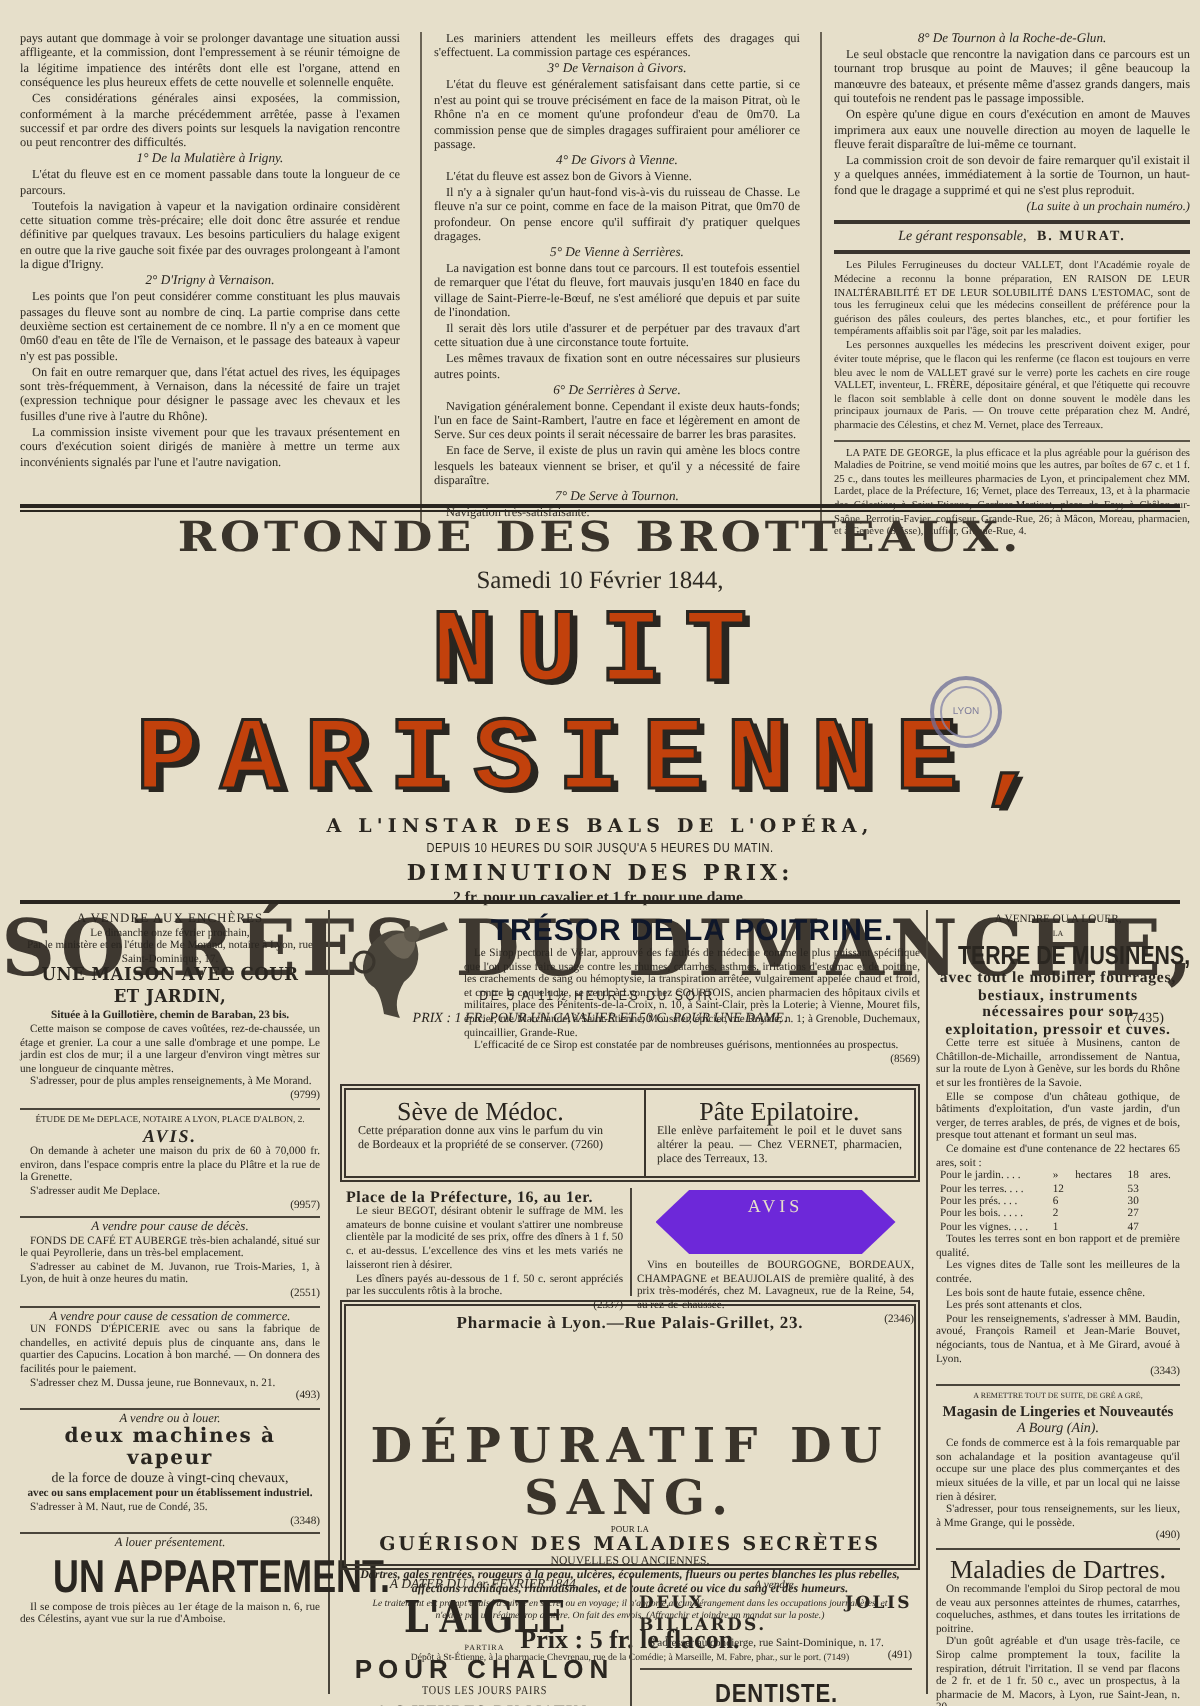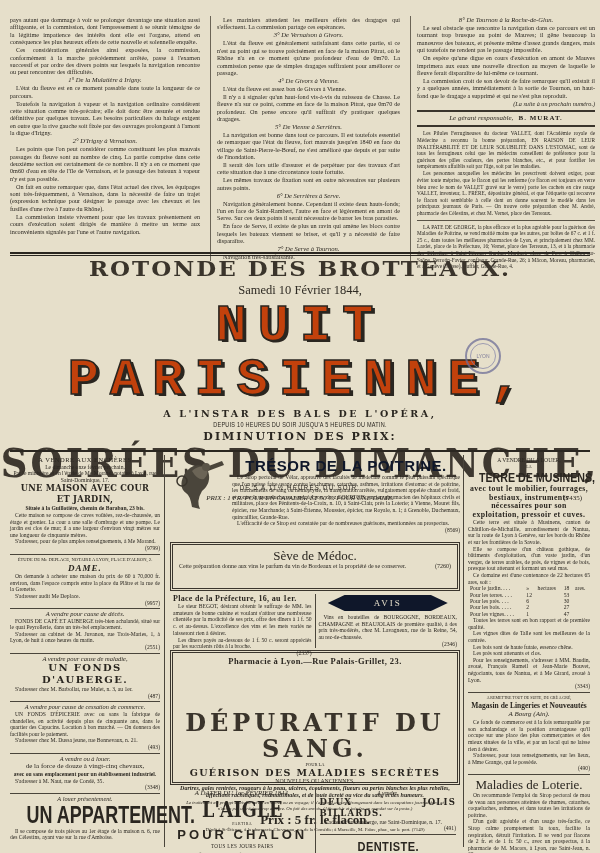--- a/index.html
+++ b/index.html
@@ -67,21 +67,21 @@
   .angel { position: absolute; left: 4px; top: 2px; width: 52px; height: 54px; }
   .h-tresor { font-family: "Liberation Sans", sans-serif; font-weight: bold; font-size: 15px; text-align: center; letter-spacing: 0.5px; line-height: 17px; color: #0f172a; }
   .boxrow { display: flex; border: 3px double #3a352d; height: 49px; margin-top: 1px; gap: 14px; }
   .boxrow > div { flex: 1; padding: 3px 6px; font-size: 6px; line-height: 7px; text-align: justify; }
   .boxrow > div + div { border-left: 1px solid #3a352d; }
   .boxrow h3 { font-weight: normal; font-size: 13px; text-align: center; line-height: 15px; }
   .row2 { display: flex; height: 54px; margin-top: 3px; }
   .row2 > div { flex: 1; font-size: 5.6px; line-height: 6.7px; text-align: justify; padding: 0 3px; }
   .row2 > div + div { border-left: 1px solid #4a453b; }
   .h-pref { font-weight: bold; font-size: 8px; line-height: 9px; letter-spacing: 0.3px; }
-  .avis-diamond { margin: 1px auto 3px; width: 120px; height: 16px; background: #0f172a; color: #e6dfca; clip-path: polygon(0 50%, 14% 0, 86% 0, 100% 50%, 86% 100%, 14% 100%); text-align: center; font-size: 9px; line-height: 16px; letter-spacing: 2px; }
+  .avis-diamond { margin: 1px auto 3px; width: 120px; height: 32px; background: #6d28d9; color: #e6dfca; clip-path: polygon(0 50%, 14% 0, 86% 0, 100% 50%, 86% 100%, 14% 100%); text-align: center; font-size: 9px; line-height: 16px; letter-spacing: 2px; }
   .depuratif { border: 3px double #3a352d; margin-top: 2px; height: 135px; text-align: center; padding: 3px 6px; }
   .dep-h1 { font-weight: bold; font-size: 8.5px; letter-spacing: 0.4px; line-height: 11px; }
   .dep-title { font-family: "DejaVu Serif", serif; font-weight: 900; font-size: 24px; letter-spacing: 4px; line-height: 26px; color: #3a342b; margin-top: 43px; }
   .dep-sub { font-style: italic; font-weight: bold; font-size: 8px; line-height: 10px; }
   .dep-pour { font-size: 4.5px; line-height: 5px; }
   .dep-guer { font-family: "DejaVu Serif", serif; font-weight: bold; font-size: 9.5px; letter-spacing: 1.4px; line-height: 11px; }
   .dep-nouv { font-size: 5.8px; line-height: 7px; }
   .dep-list { font-style: italic; font-weight: bold; font-size: 6px; line-height: 7px; }
   .dep-note { font-style: italic; font-size: 4.8px; line-height: 5.8px; margin-top: 1px; }
   .dep-prix { font-weight: bold; font-size: 13px; line-height: 15px; }
@@ -157,20 +157,21 @@
 
   <div class="rule-thick" style="top:252px"></div>
 
   <div class="rotonde">
     <div class="rot-title">ROTONDE DES BROTTEAUX.</div>
     <div class="rot-date">Samedi 10 Février 1844,</div>
     <div class="nuit">NUIT PARISIENNE,</div>
     <div class="instar">A L'INSTAR DES BALS DE L'OPÉRA,</div>
     <div class="depuis">DEPUIS 10 HEURES DU SOIR JUSQU'A 5 HEURES DU MATIN.</div>
     <div class="dimin">DIMINUTION DES PRIX:</div>
+    <div class="prix1">2 fr. pour un cavalier et 1 fr. pour une dame.</div>
     <div class="soirees">SOIRÉES DU DIMANCHE,</div>
     <div class="heures">DE 5 A 11½ HEURES DU SOIR.</div>
     <div class="prix2">
       <span>PRIX : 1 FR. POUR UN CAVALIER ET 50 C. POUR UNE DAME.</span>
       <span class="ref">(7435)</span>
     </div>
   </div>
   <div class="stamp">
       <span>LYON</span>
     </div>
@@ -185,45 +186,40 @@
         <p class="ctr">Le dimanche onze février prochain,</p>
         <p class="ctr">Par le ministère et en l'étude de Me Morand, notaire à Lyon, rue Saint-Dominique, 17.</p>
         <div class="h-maison">UNE MAISON AVEC COUR ET JARDIN,</div>
         <p class="ctr" style="font-weight:bold">Située à la Guillotière, chemin de Baraban, 23 bis.</p>
         <p>Cette maison se compose de caves voûtées, rez-de-chaussée, un étage et grenier. La cour a une salle d'ombrage et une pompe. Le jardin est clos de mur; il a une largeur d'environ vingt mètres sur une longueur de cinquante mètres.</p>
         <p>S'adresser, pour de plus amples renseignements, à Me Morand.</p>
         <p class="ref">(9799)</p>
       </div>
       <div class="ad">
         <p class="ctr" style="font-size:4.6px">ÉTUDE DE Me DEPLACE, NOTAIRE A LYON, PLACE D'ALBON, 2.</p>
-        <div class="h-avis">DAME.</div>
+        <div class="h-avis">AVIS.</div>
         <p>On demande à acheter une maison du prix de 60 à 70,000 fr. environ, dans l'espace compris entre la place du Plâtre et la rue de la Grenette.</p>
         <p>S'adresser audit Me Deplace.</p>
         <p class="ref">(9957)</p>
       </div>
       <div class="ad">
         <p class="ctr it" style="font-size:6.5px">A vendre pour cause de décès.</p>
         <p>FONDS DE CAFÉ ET AUBERGE très-bien achalandé, situé sur le quai Peyrollerie, dans un très-bel emplacement.</p>
         <p>S'adresser au cabinet de M. Juvanon, rue Trois-Maries, 1, à Lyon, de huit à onze heures du matin.</p>
         <p class="ref">(2551)</p>
       </div>
       <div class="ad">
-        <p class="ctr it" style="font-size:6.5px">A vendre pour cause de maladie,</p>
-        <div class="h-fonds">UN FONDS D'AUBERGE.</div>
-        <p>S'adresser chez M. Barbollat, rue Mulet, n. 3, au 1er.</p>
-        <p class="ref">(487)</p>
-      </div>
-      <div class="ad">
         <p class="ctr it" style="font-size:6.3px">A vendre pour cause de cessation de commerce.</p>
         <p>UN FONDS D'ÉPICERIE avec ou sans la fabrique de chandelles, en activité depuis plus de cinquante ans, dans le quartier des Capucins. Location à bon marché. — On donnera des facilités pour le paiement.</p>
         <p>S'adresser chez M. Dussa jeune, rue Bonnevaux, n. 21.</p>
         <p class="ref">(493)</p>
       </div>
       <div class="ad">
         <p class="ctr it" style="font-size:6.3px">A vendre ou à louer.</p>
+        <div class="h-mach">deux machines à vapeur</div>
         <p class="ctr" style="font-size:7px;line-height:9px">de la force de douze à vingt-cinq chevaux,</p>
         <p class="ctr" style="font-weight:bold">avec ou sans emplacement pour un établissement industriel.</p>
         <p>S'adresser à M. Naut, rue de Condé, 35.</p>
         <p class="ref">(3348)</p>
       </div>
       <div class="ad">
         <p class="ctr it" style="font-size:6.3px">A louer présentement.</p>
         <div class="h-appt">UN APPARTEMENT.</div>
         <p>Il se compose de trois pièces au 1er étage de la maison n. 6, rue des Célestins, ayant vue sur la rue d'Amboise.</p>
 
@@ -242,20 +238,24 @@
         <p>Le Sirop pectoral de Vélar, approuvé des facultés de médecine comme le plus puissant spécifique que l'on puisse faire usage contre les rhumes, catarrhes, asthmes, irritations d'estomac et de poitrine, les crachements de sang ou hémoptysie, la transpiration arrêtée, vulgairement appelée chaud et froid, et contre la coqueluche, se vend, à Lyon, chez COURTOIS, ancien pharmacien des hôpitaux civils et militaires, place des Pénitents-de-la-Croix, n. 10, à Saint-Clair, près la Loterie; à Vienne, Mouret fils, épicier, rue Marchande; à Saint-Étienne, Moussier, épicier, rue Royale, n. 1; à Grenoble, Duchemaux, quincaillier, Grande-Rue.</p>
         <p>L'efficacité de ce Sirop est constatée par de nombreuses guérisons, mentionnées au prospectus.</p>
         <p class="ref">(8569)</p>
       </div>
 
       <div class="boxrow">
         <div>
           <h3>Sève de Médoc.</h3>
           <span>Cette préparation donne aux vins le parfum du vin de Bordeaux et la propriété de se conserver.</span>
           <span style="float:right">(7260)</span>
+        </div>
+        <div>
+          <h3>Pâte Epilatoire.</h3>
+          <span>Elle enlève parfaitement le poil et le duvet sans altérer la peau. — Chez VERNET, pharmacien, place des Terreaux, 13.</span>
         </div>
       </div>
 
       <div class="row2">
         <div>
           <div class="h-pref">Place de la Préfecture, 16, au 1er.</div>
           <p style="text-indent:5px">Le sieur BEGOT, désirant obtenir le suffrage de MM. les amateurs de bonne cuisine et voulant s'attirer une nombreuse clientèle par la modicité de ses prix, offre des dîners à 1 f. 50 c. et au-dessus. L'excellence des vins et les mets variés ne laisseront rien à désirer.</p>
           <p style="text-indent:5px">Les dîners payés au-dessous de 1 f. 50 c. seront appréciés par les succulents rôtis à la broche.</p>
           <p class="ref">(2337)</p>
         </div>
@@ -361,20 +361,20 @@
       </div>
       <div class="ad">
         <p class="ctr" style="font-size:4px">A REMETTRE TOUT DE SUITE, DE GRÉ A GRÉ,</p>
         <div class="h-magasin">Magasin de Lingeries et Nouveautés</div>
         <p class="ctr it" style="font-size:7px;line-height:9px">A Bourg (Ain).</p>
         <p>Ce fonds de commerce est à la fois remarquable par son achalandage et la position avantageuse qu'il occupe sur une place des plus commerçantes et des mieux situées de la ville, et par un local qui ne laisse rien à désirer.</p>
         <p>S'adresser, pour tous renseignements, sur les lieux, à Mme Grange, qui le possède.</p>
         <p class="ref">(490)</p>
       </div>
       <div class="ad">
-        <div class="h-malad">Maladies de Loterie.</div>
+        <div class="h-malad">Maladies de Dartres.</div>
         <p>On recommande l'emploi du Sirop pectoral de mou de veau aux personnes atteintes de rhumes, catarrhes, coqueluches, asthmes, et dans toutes les irritations de poitrine.</p>
         <p>D'un goût agréable et d'un usage très-facile, ce Sirop calme promptement la toux, facilite la respiration, détruit l'irritation. Il se vend par flacons de 2 fr. et de 1 fr. 50 c., avec un prospectus, à la pharmacie de M. Macors, à Lyon, rue Saint-Jean, n. 30.</p>
 
       </div>
     </div>
   </div>
 </div>
 
 </body></html>

